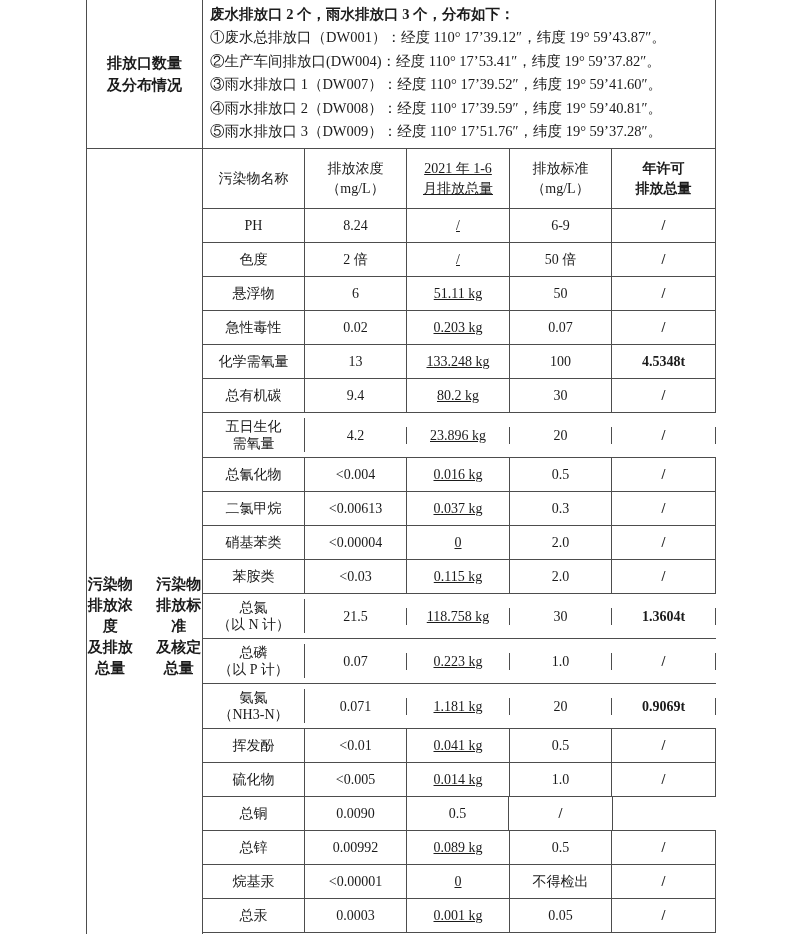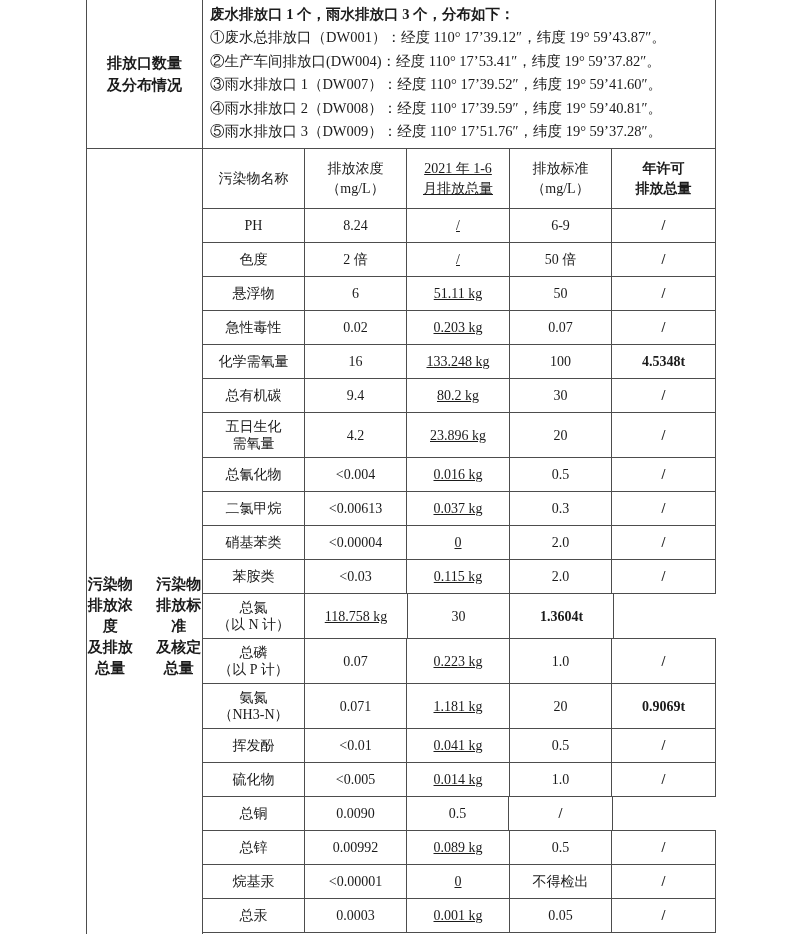--- a/index.html
+++ b/index.html
@@ -19,38 +19,38 @@
   .outlet-line { white-space:nowrap; }
 
   
   .sec-b { display:flex; height:785px; }
   .sec-b .label-col { align-items:center; justify-content:center; }
   .label-shift { transform:translateY(85px); display:flex; flex-direction:row; gap:22px;
                  font-weight:bold; font-size:15px; line-height:21px; white-space:pre-line; text-align:center; }
   .grid { flex:1; display:flex; flex-direction:column; font-size:14px; }
   .row { display:flex; height:34px; border-bottom:1px solid var(--bc); }
   .row.h-head { height:60px; }
-  .row.h-tall { height:45px; }
+  .row.h-tall { height:45px;align-items:center; }
   .cell { border-right:1px solid var(--bc); display:flex; align-items:center; justify-content:center;
           text-align:center; white-space:pre-line; line-height:17px; overflow:hidden; }
   .h-head .cell { line-height:20px; }
   .c1 { width:102px; } .c2 { width:102px; } .c3 { width:103px;text-decoration:underline; } .c4 { width:102px; } .c5 { width:104px;font-weight:bold; }
   .b { font-weight:bold; }
 </style>
 </head>
 <body>
 
 <div class="page">
   <div class="doc">
 
     <div class="sec-a">
       <div class="label-col">排放口数量
 及分布情况</div>
       <div class="sec-a-content">
-        <div class="intro">废水排放口 1 个，雨水排放口 3 个，分布如下：</div>
+        <div class="intro">废水排放口 2 个，雨水排放口 3 个，分布如下：</div>
         <div class="outlet-line">①废水总排放口（DW001）：经度 110° 17’39.12″，纬度 19° 59’43.87″。</div>
         <div class="outlet-line">②生产车间排放口(DW004)：经度 110° 17’53.41″，纬度 19° 59’37.82″。</div>
         <div class="outlet-line">③雨水排放口 1（DW007）：经度 110° 17’39.52″，纬度 19° 59’41.60″。</div>
         <div class="outlet-line">④雨水排放口 2（DW008）：经度 110° 17’39.59″，纬度 19° 59’40.81″。</div>
         <div class="outlet-line">⑤雨水排放口 3（DW009）：经度 110° 17’51.76″，纬度 19° 59’37.28″。</div>
       </div>
     </div>
 
     <div class="sec-b">
       <div class="label-col">
@@ -100,21 +100,21 @@
         </div>
         <div class="row">
           <div class="cell c1">急性毒性</div>
           <div class="cell c2">0.02</div>
           <div class="cell c3">0.203 kg</div>
           <div class="cell c4">0.07</div>
           <div class="cell c5">/</div>
         </div>
         <div class="row">
           <div class="cell c1">化学需氧量</div>
-          <div class="cell c2">16</div>
+          <div class="cell c2">13</div>
           <div class="cell c3">133.248 kg</div>
           <div class="cell c4">100</div>
           <div class="cell c5 b">4.5348t</div>
         </div>
         <div class="row">
           <div class="cell c1">总有机碳</div>
           <div class="cell c2">9.4</div>
           <div class="cell c3">80.2 kg</div>
           <div class="cell c4">30</div>
           <div class="cell c5">/</div>
@@ -151,20 +151,21 @@
         <div class="row">
           <div class="cell c1">苯胺类</div>
           <div class="cell c2">&lt;0.03</div>
           <div class="cell c3">0.115 kg</div>
           <div class="cell c4">2.0</div>
           <div class="cell c5">/</div>
         </div>
         <div class="row h-tall">
           <div class="cell c1">总氮
 （以 N 计）</div>
+          <div class="cell c2">21.5</div>
           <div class="cell c3">118.758 kg</div>
           <div class="cell c4">30</div>
           <div class="cell c5 b">1.3604t</div>
         </div>
         <div class="row h-tall">
           <div class="cell c1">总磷
 （以 P 计）</div>
           <div class="cell c2">0.07</div>
           <div class="cell c3">0.223 kg</div>
           <div class="cell c4">1.0</div>

